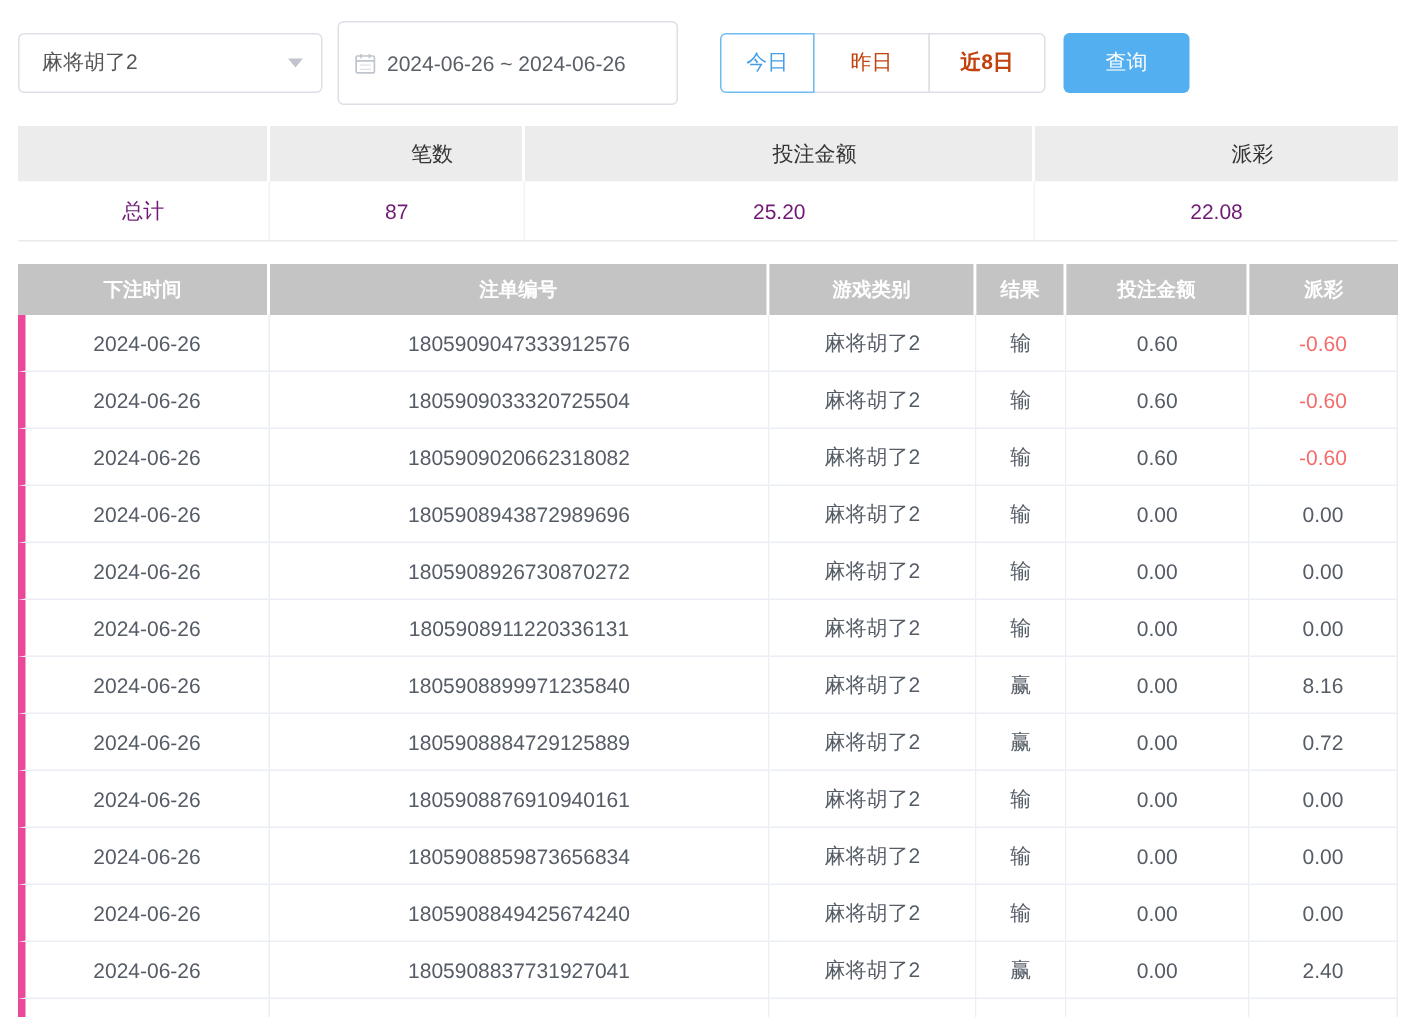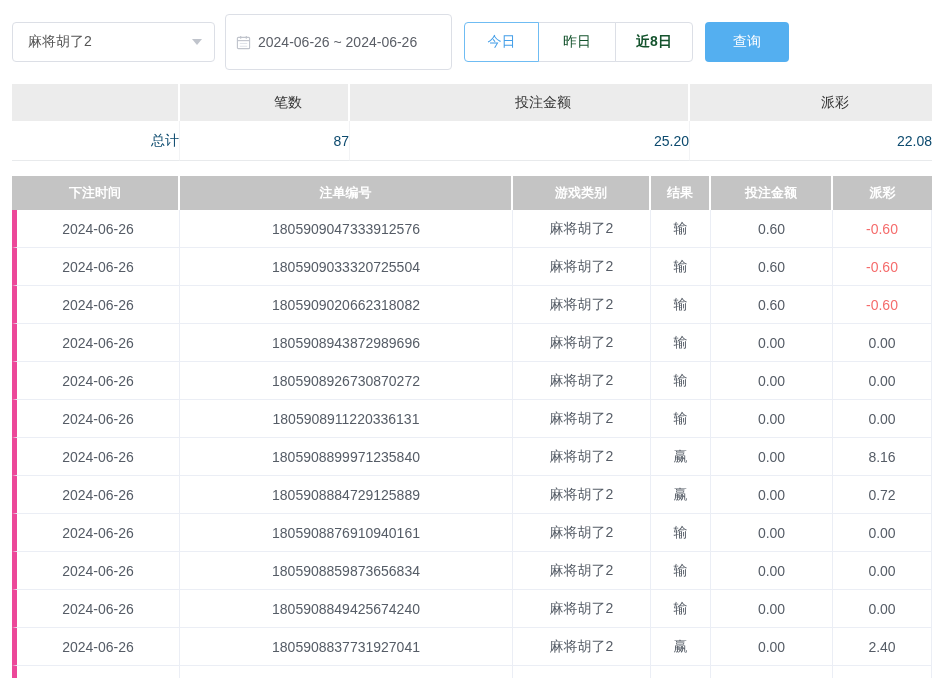--- a/index.html
+++ b/index.html
@@ -33,25 +33,25 @@
     border: 1px solid #dcdfe6; border-radius: 4px;
     display: flex; align-items: center;
     padding: 0 10px; background: #fff;
     color: #5a5e66; font-size: 14px; cursor: pointer;
   }
   .date-box svg { margin-right: 7px; flex: none; }
   .btn-group { display: flex; margin-left: 12px; }
   .btn-group .qbtn {
     height: 40px; width: 78px;
     background: #fff; border: 1px solid #dcdfe6;
-    color: #14532d; font-size: 14px; cursor: pointer;
+    color: #c2410c; font-size: 14px; cursor: pointer;
     margin-left: -1px; position: relative;
     font-family: inherit;
   }
-  .btn-group .qbtn:first-child { border-radius: 4px 0 0 4px; margin-left: 0; width: 75px; }
+  .btn-group .qbtn:first-child { border-radius: 4px 0 0 4px; margin-left: 16px; width: 63px; }
   .btn-group .qbtn:last-child  { border-radius: 0 4px 4px 0; font-weight: bold; }
   .btn-group .qbtn.active {
     color: #459fe8; border-color: #6fbcf3; z-index: 2; background: #fff;
   }
   .query-btn {
     margin-left: 12px; height: 40px; width: 84px;
     background: #54aff0; color: #fff; font-size: 14px;
     border: none; border-radius: 4px; cursor: pointer;
     font-family: inherit;
     text-align: center;
@@ -65,24 +65,23 @@
   .summary-table { margin: 22px 12px 0 12px; }
   .summary-table th {
     background: #ececec; height: 37px;
     font-size: 14px; font-weight: 400; color: #333;
     border-right: 2px solid #fff;
     padding-left: 48px;
   }
   .summary-table th:last-child { border-right: none; }
   .summary-table td {
     background: #fff; height: 40px;
-    font-size: 14px; color: #0c4a6e;
+    font-size: 14px; color: #701a75;
     border-bottom: 1px solid #e8eaec;
     border-right: 1px solid #f2f3f5;
-    text-align: right;
   }
   .summary-table td:last-child { border-right: none; }
 
   
   .records-table { margin: 15px 12px 0 12px; }
   .records-table th {
     background: #c4c4c4; height: 34px;
     color: #fff; font-size: 13px; font-weight: 700;
     border-right: 2px solid #fff;
   }

